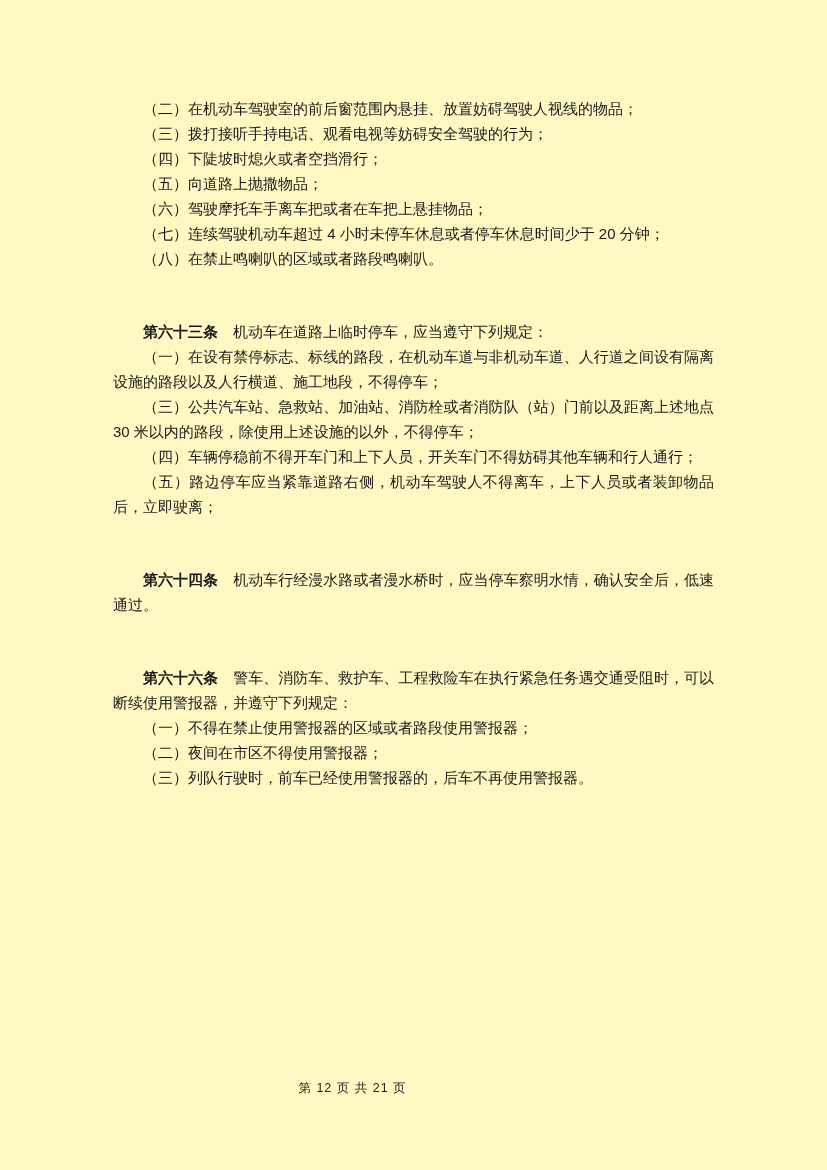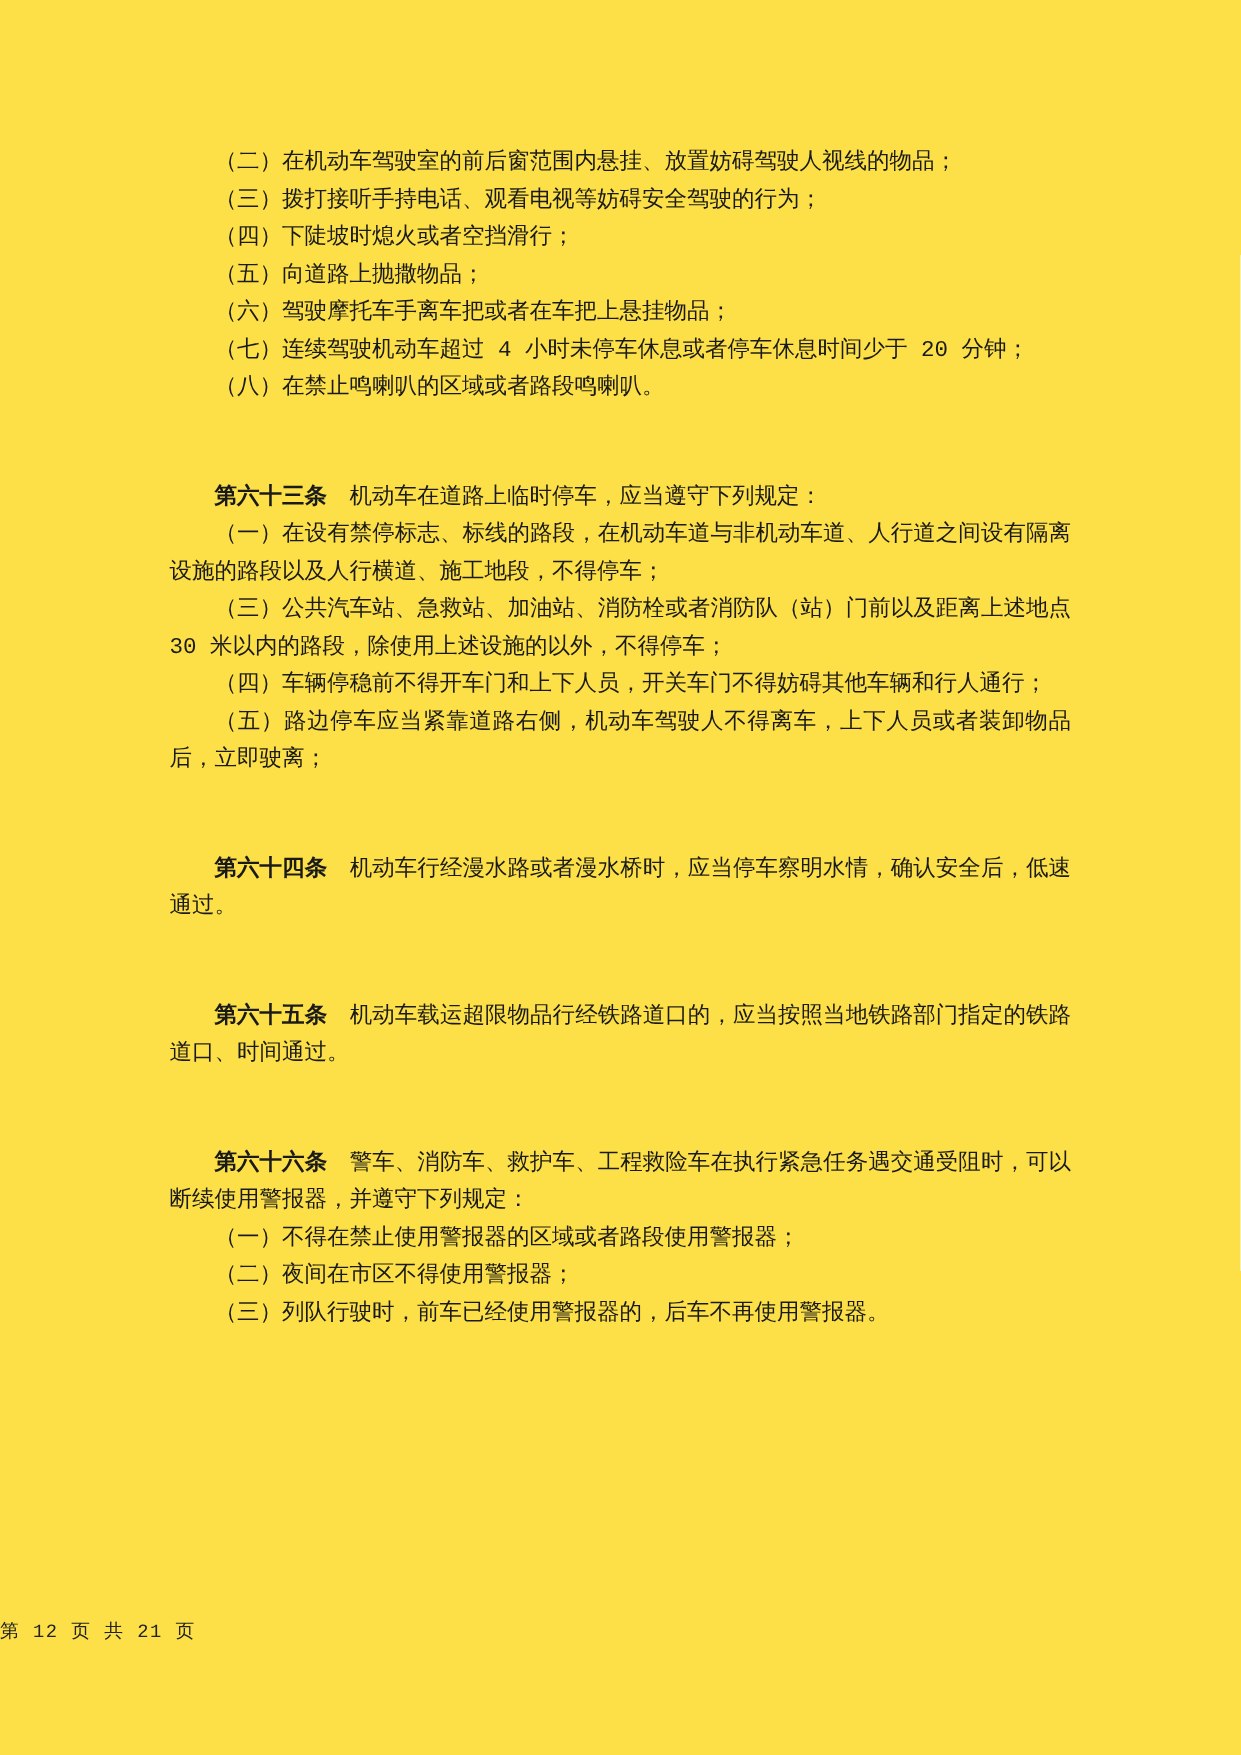--- a/index.html
+++ b/index.html
@@ -4,22 +4,22 @@
 <style>
   html, body {
     margin: 0;
     padding: 0;
     background: #ffffff;
   }
   .page {
     position: relative;
     width: 827px;
     height: 1170px;
-    background: #fde047;
-    font-family: Liberation Mono, monospace;
+    background: #fef9c3;
+    font-family: Liberation Sans, sans-serif;
     color: #1a1a1a;
     overflow: hidden;
   }
   .content {
     position: absolute;
     left: 113px;
     top: 96px;
     width: 601px;
   }
   p.para {
@@ -34,21 +34,21 @@
     font-weight: bold;
   }
   p.sec-gap {
     margin-top: 48px;
   }
   .footer {
     position: absolute;
     left: 0;
     top: 1078px;
     width: 705px;
-    text-align: left;
+    text-align: center;
     font-size: 12.5px;
     line-height: 20px;
     color: #222222;
     letter-spacing: 1px;
   }
 </style>
 </head>
 <body>
 
 <div class="page">
@@ -63,21 +63,20 @@
     <p class="para"><span>（八）在禁止鸣喇叭的区域或者路段鸣喇叭。</span></p>
 
     <p class="para sec-gap"><span class="bold">第六十三条</span><span>　机动车在道路上临时停车，应当遵守下列规定：</span></p>
     <p class="para"><span>（一）在设有禁停标志、标线的路段，在机动车道与非机动车道、人行道之间设有隔离设施的路段以及人行横道、施工地段，不得停车；</span></p>
     <p class="para"><span>（三）公共汽车站、急救站、加油站、消防栓或者消防队（站）门前以及距离上述地点 30 米以内的路段，除使用上述设施的以外，不得停车；</span></p>
     <p class="para"><span>（四）车辆停稳前不得开车门和上下人员，开关车门不得妨碍其他车辆和行人通行；</span></p>
     <p class="para"><span>（五）路边停车应当紧靠道路右侧，机动车驾驶人不得离车，上下人员或者装卸物品后，立即驶离；</span></p>
 
     <p class="para sec-gap"><span class="bold">第六十四条</span><span>　机动车行经漫水路或者漫水桥时，应当停车察明水情，确认安全后，低速通过。</span></p>
 
-    <p class="para sec-gap"><span class="bold">第六十五条</span><span>　机动车载运超限物品行经铁路道口的，应当按照当地铁路部门指定的铁路道口、时间通过。</span></p>
 
     <p class="para sec-gap"><span class="bold">第六十六条</span><span>　警车、消防车、救护车、工程救险车在执行紧急任务遇交通受阻时，可以断续使用警报器，并遵守下列规定：</span></p>
     <p class="para"><span>（一）不得在禁止使用警报器的区域或者路段使用警报器；</span></p>
     <p class="para"><span>（二）夜间在市区不得使用警报器；</span></p>
     <p class="para"><span>（三）列队行驶时，前车已经使用警报器的，后车不再使用警报器。</span></p>
 
   </div>
 
   <div class="footer">第 12 页 共 21 页</div>
 </div>

